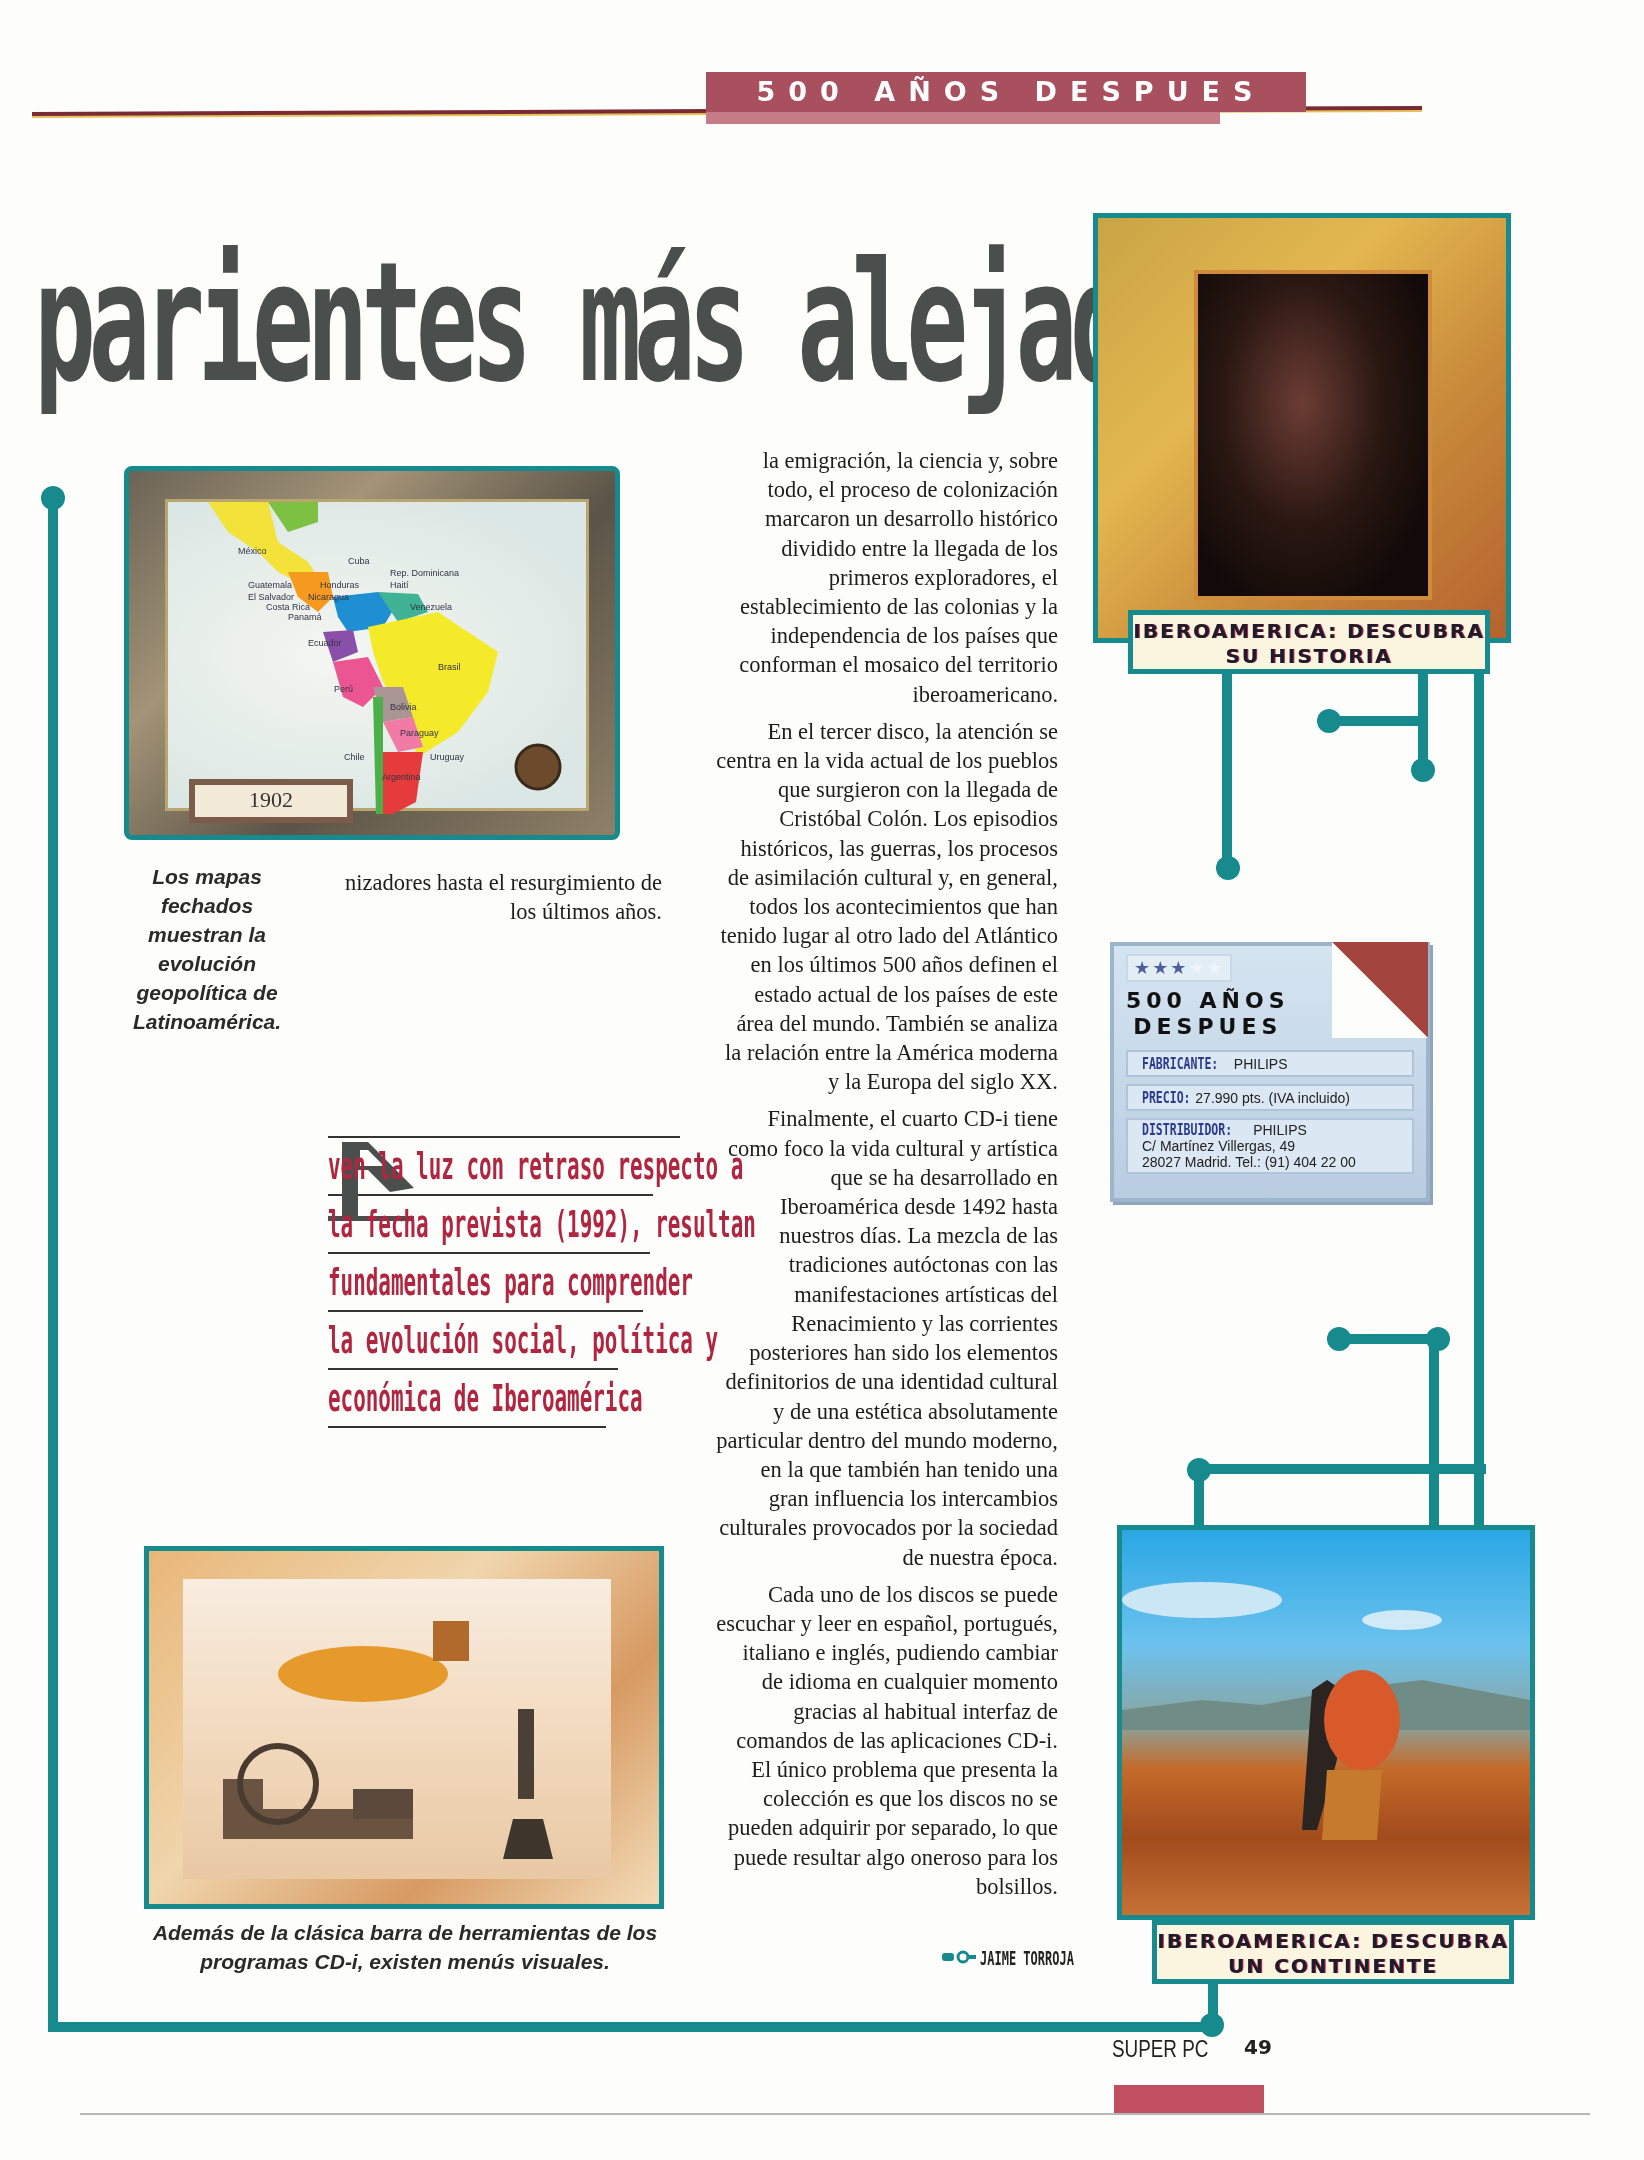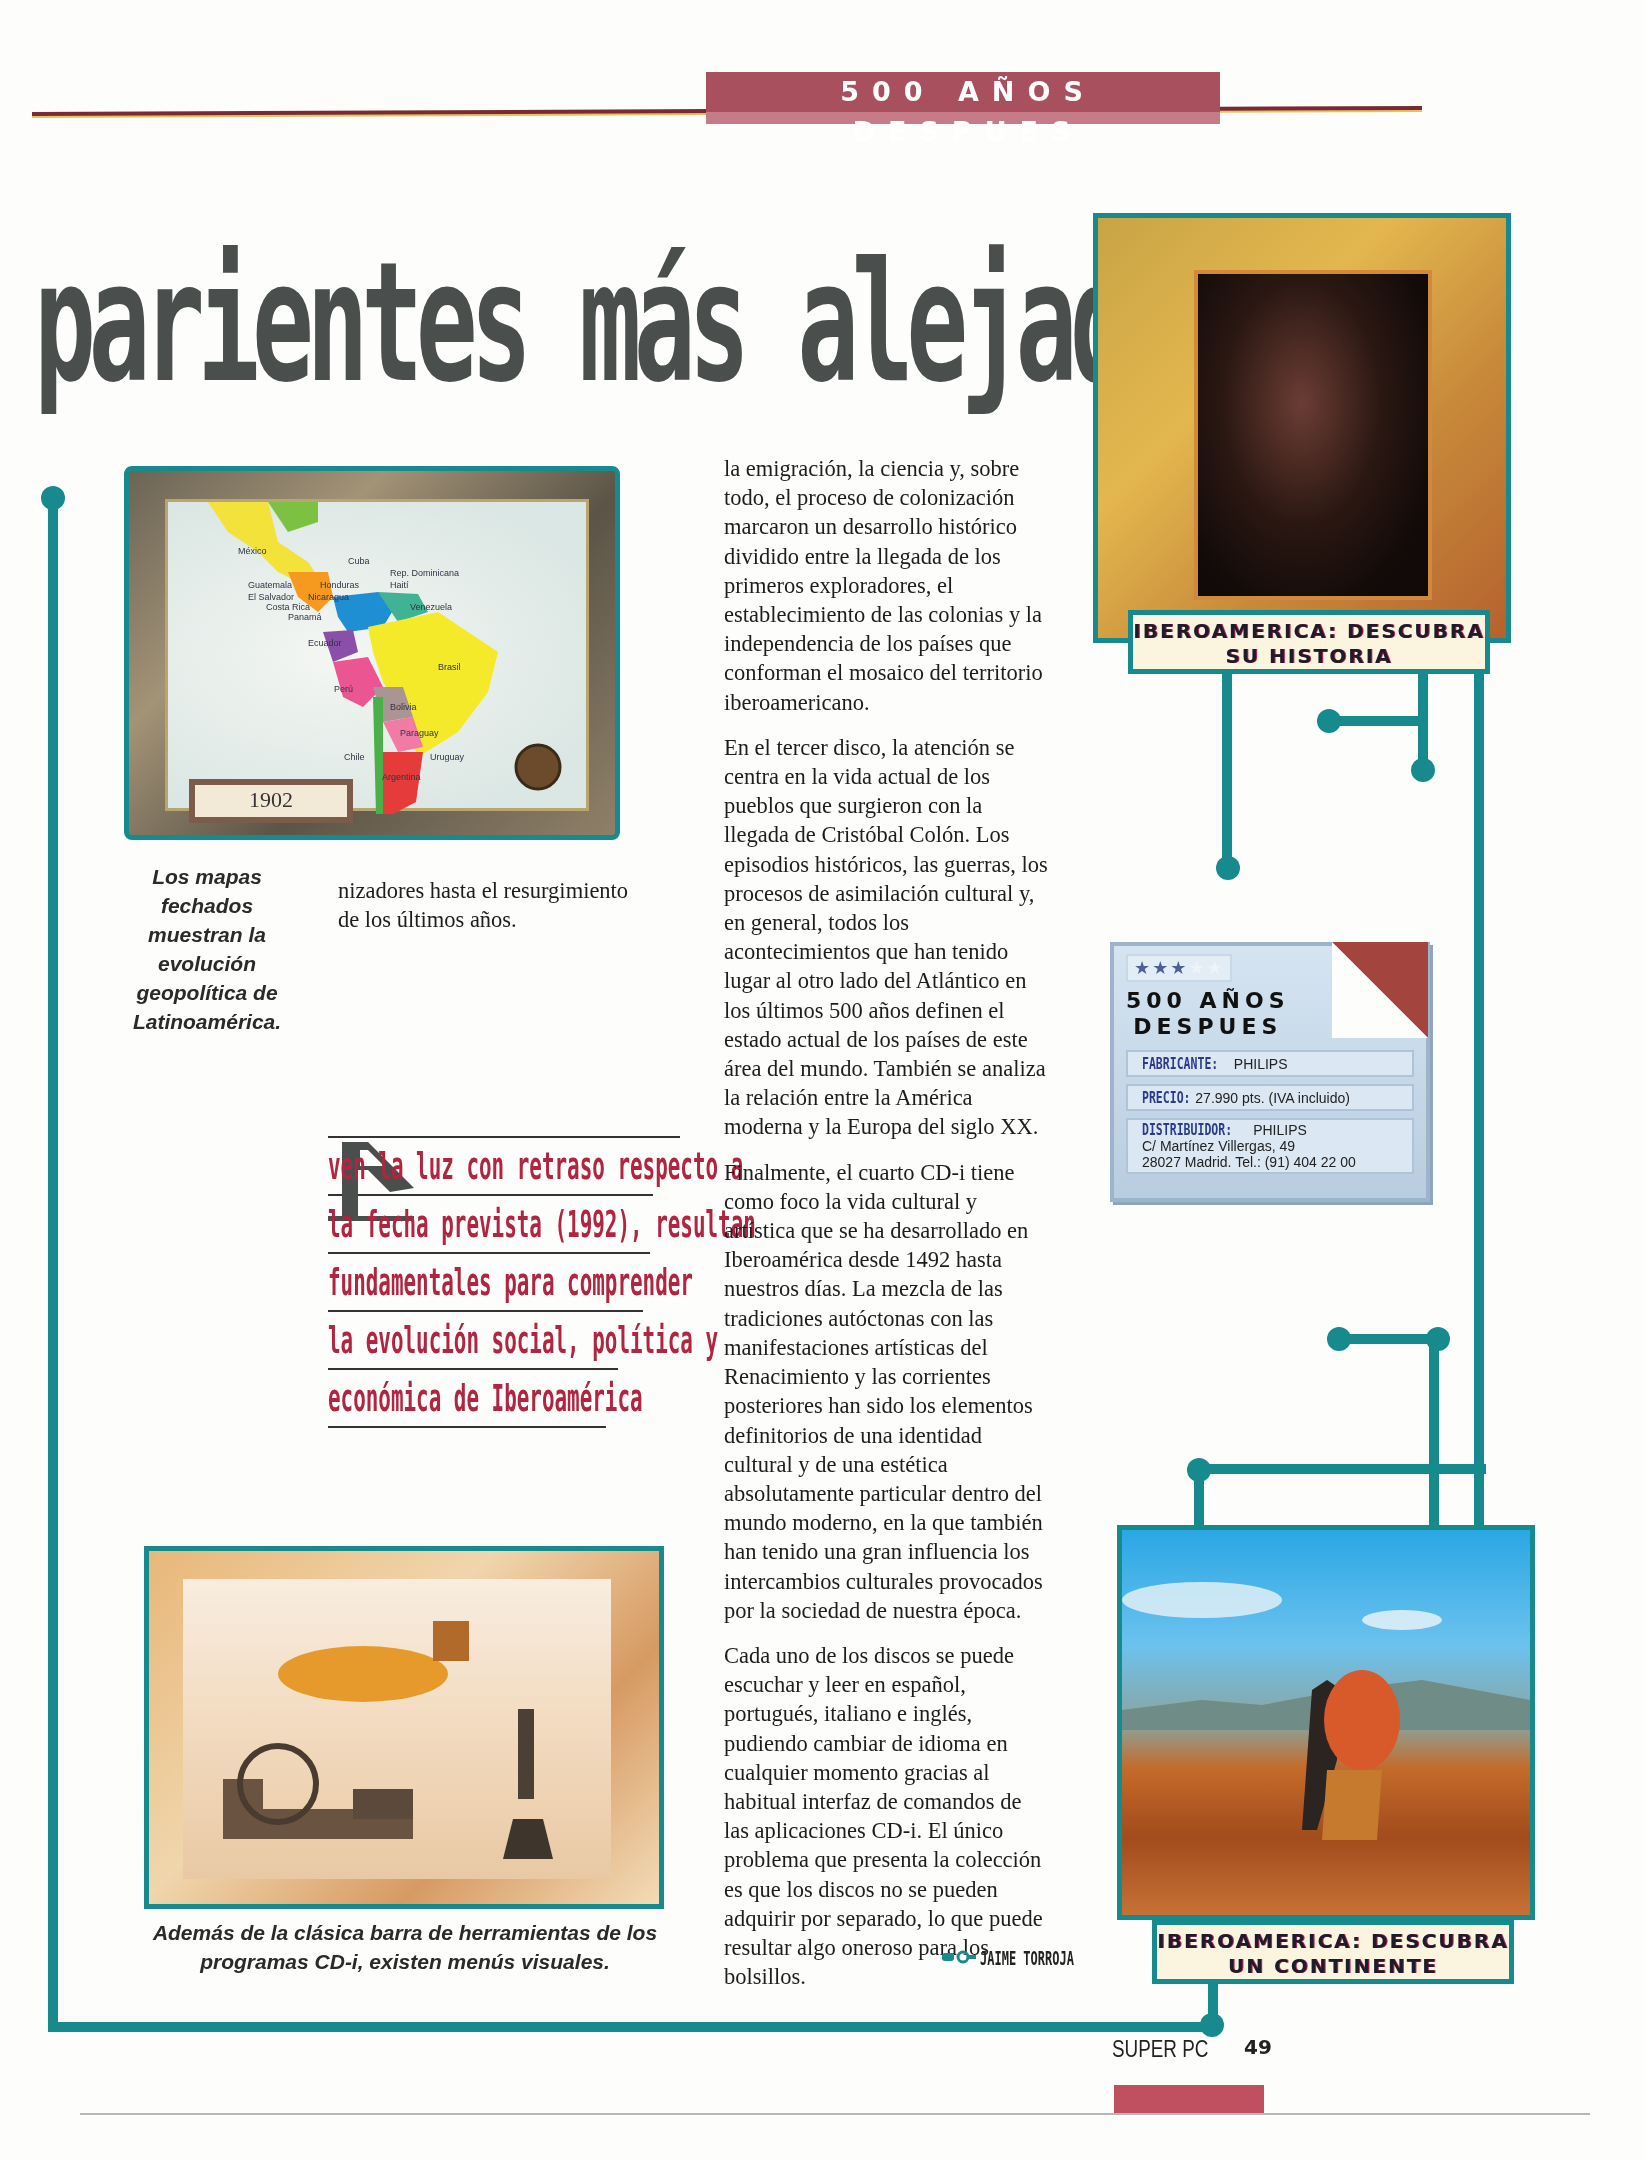--- a/index.html
+++ b/index.html
@@ -3,21 +3,21 @@
 <meta charset="utf-8">
 <style>
   * { box-sizing: border-box; margin: 0; padding: 0; }
   html, body { width: 1644px; height: 2160px; background: #fdfdfb; overflow: hidden; }
   body { position: relative; font-family: "Liberation Serif", serif; color: #1b1b1b; }
 
   .abs { position: absolute; }
 
   
   .rule-top { left: 32px; top: 112px; width: 1390px; height: 4px; background: #7a2a34; transform: rotate(-0.25deg); transform-origin: left; box-shadow: 0 2px 0 #e5c25a; }
-  .section-tag { left: 706px; top: 72px; width: 514px; height: 40px; background: #a9505f; color: #fff; font-family: "DejaVu Sans", sans-serif; font-weight: bold; font-size: 27px; letter-spacing: 13px; text-align: center; line-height: 40px; padding-left: 10px; }
+  .section-tag { left: 706px; top: 72px; width: 600px; height: 40px; background: #a9505f; color: #fff; font-family: "DejaVu Sans", sans-serif; font-weight: bold; font-size: 27px; letter-spacing: 13px; text-align: center; line-height: 40px; padding-left: 10px; }
   .section-tag-under { left: 706px; top: 112px; width: 514px; height: 12px; background: #c57c86; }
 
   
   .headline { left: 34px; top: 240px; font-family: "DejaVu Sans Mono", monospace; font-size: 166px; font-weight: bold; color: #4a4f4d; letter-spacing: -12px; transform: scaleX(0.62); transform-origin: left top; white-space: nowrap; line-height: 1; }
 
   
   .teal { background: #168a8c; position: absolute; }
   .dot { width: 24px; height: 24px; border-radius: 50%; background: #168a8c; position: absolute; }
 
   
@@ -41,21 +41,21 @@
 
   
   .photo-cap { position: absolute; font-family: "Liberation Sans", sans-serif; font-style: italic; font-weight: bold; color: #2a2a2a; text-align: center; }
   .map-cap { left: 112px; top: 862px; width: 190px; font-size: 21px; line-height: 29px; }
   .mach-cap { left: 150px; top: 1918px; width: 510px; font-size: 21px; line-height: 29px; }
 
   
   .body-col { position: absolute; font-family: "Liberation Serif", serif; font-size: 22.5px; line-height: 29.2px; color: #1d1d1d; }
   .col-left { left: 322px; top: 860px; width: 348px; }
   .col-mid { left: 708px; top: 438px; width: 358px; }
-  .body-col p { margin: 16px; }
+  .body-col p { margin: 8px; text-align: right; }
 
   
   .pull { position: absolute; left: 328px; top: 1136px; width: 352px; }
   .dropcap { position: absolute; left: 0; top: 0; width: 90px; height: 86px; }
   .pull-line { font-family: "DejaVu Sans Mono", monospace; font-weight: bold; color: #b0253f; font-size: 38px; line-height: 56px; transform: scaleX(0.55); transform-origin: left; white-space: nowrap; border-bottom: 0; height: 56px; }
   .pull-rule { height: 2px; background: #333; }
 
   
   .byline { left: 940px; top: 1946px; font-family: "DejaVu Sans Mono", monospace; font-weight: bold; font-size: 20px; color: #222; transform: scaleX(0.6); transform-origin: left; white-space: nowrap; }
   .byline-icon { left: 942px; top: 1950px; width: 34px; height: 14px; }

